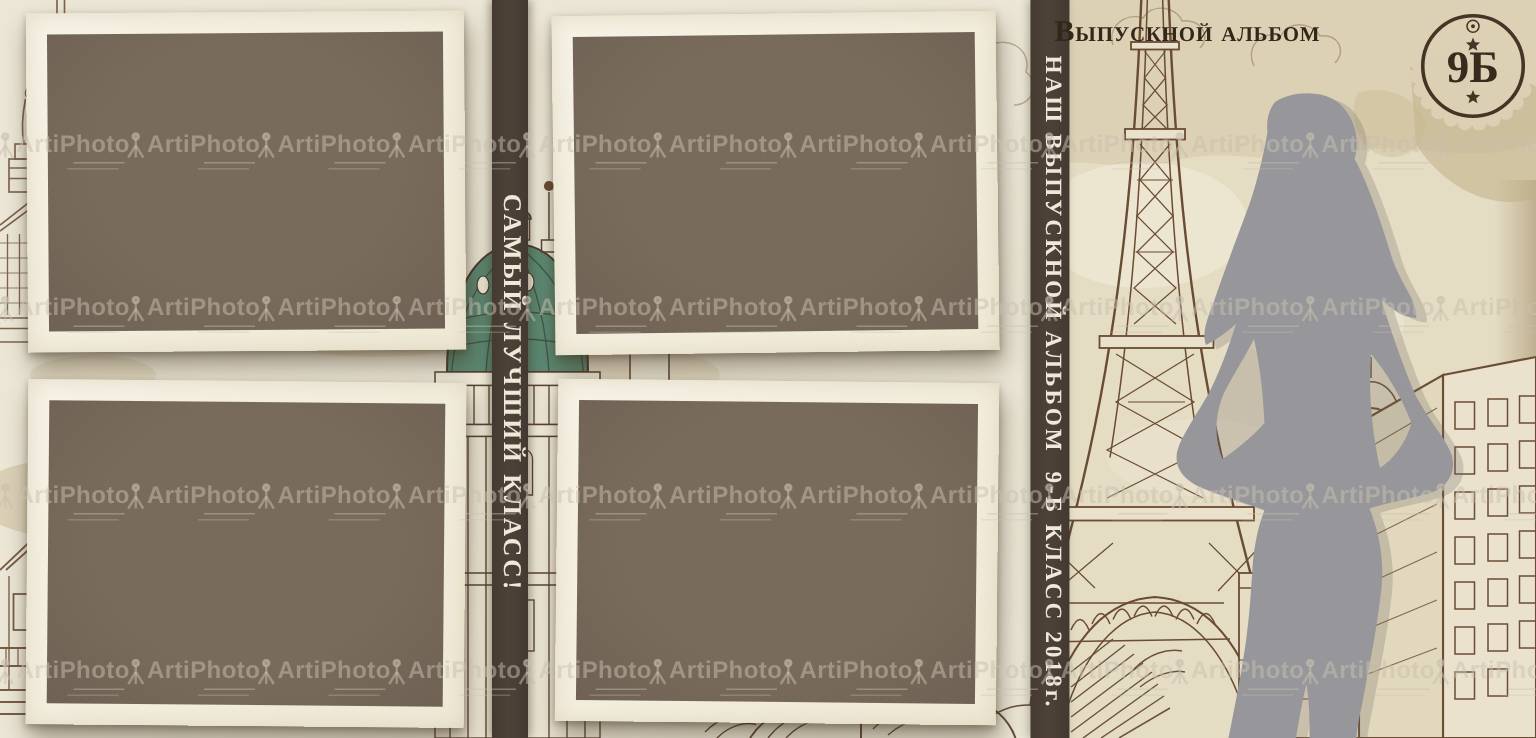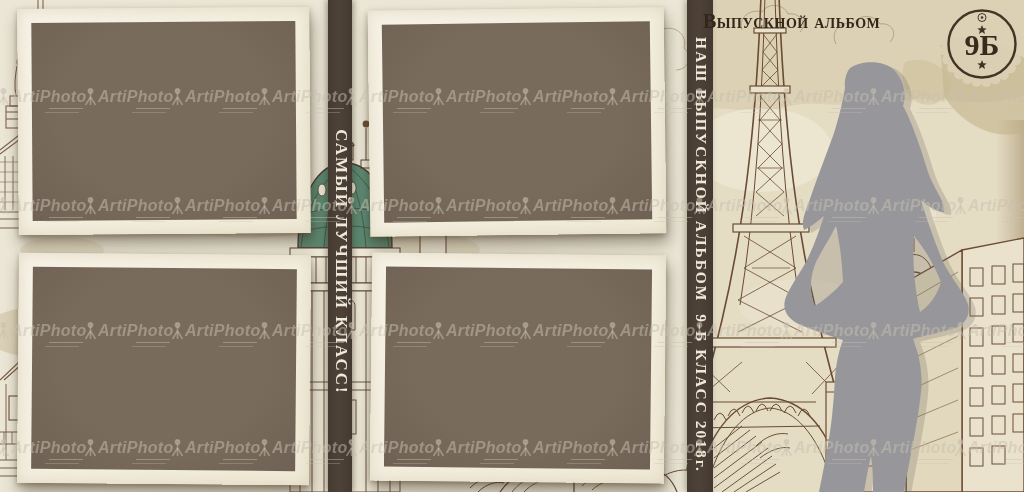--- a/index.html
+++ b/index.html
@@ -36,21 +36,21 @@
   #spine-text{left:341px;top:262px;font-size:17px;}
   #cover-text{left:701px;top:255px;font-size:15.5px;}
   
   #cover-title{
     position:absolute;left:703px;top:5px;z-index:7;
     font-variant:small-caps;font-weight:700;font-size:20px;line-height:32px;
     letter-spacing:.5px;color:#33271a;white-space:nowrap;
   }
   #badge{position:absolute;left:938px;top:1px;width:88px;height:88px;z-index:7;}
   
-  #wm-layer{position:absolute;inset:0;z-index:9;pointer-events:none;font-style:italic;}
+  #wm-layer{position:absolute;inset:0;z-index:9;pointer-events:none;}
   .wm{
     position:absolute;display:flex;align-items:flex-end;gap:1px;
     color:rgba(200,192,176,.5);
     font-family:"Liberation Sans","DejaVu Sans",sans-serif;
     font-size:16px;font-weight:600;letter-spacing:.3px;line-height:18px;
   }
   .wm .wm-lines{position:absolute;right:4px;bottom:-3px;width:34px;height:1px;
     background:rgba(200,192,176,.45);box-shadow:-4px 4px 0 rgba(200,192,176,.3);}
 </style>
 </head>

